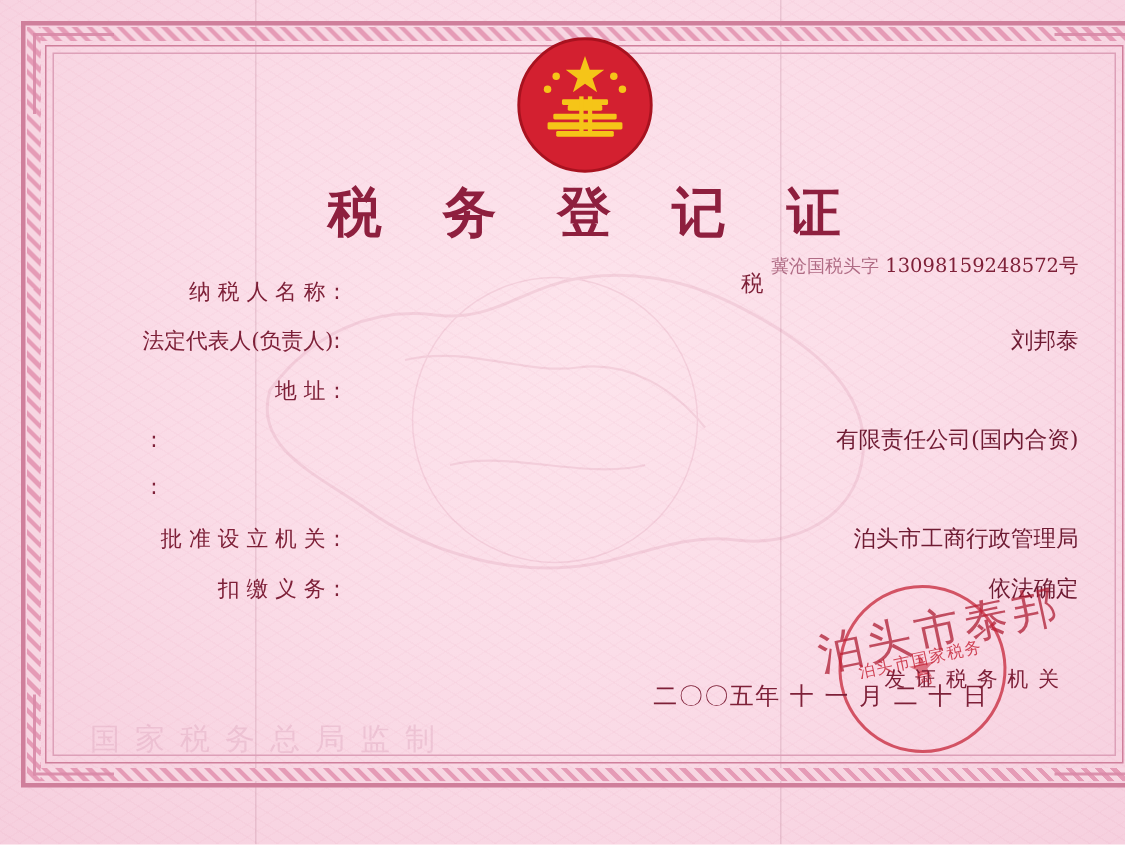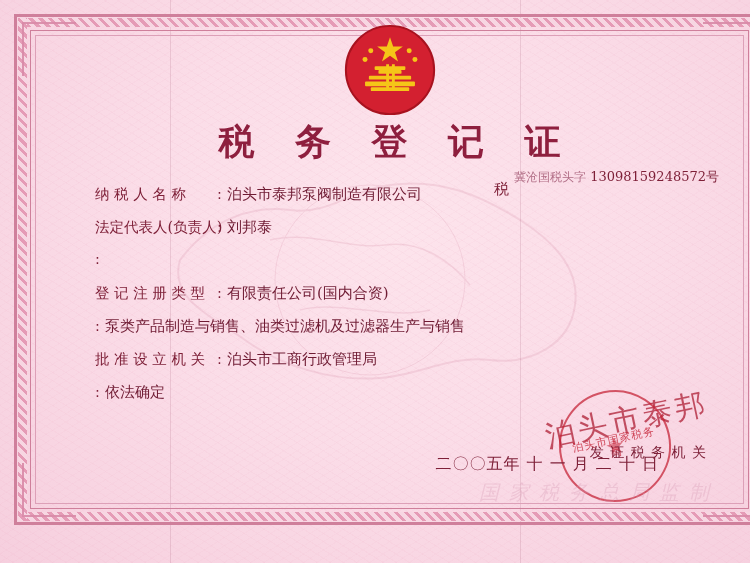--- a/index.html
+++ b/index.html
@@ -136,20 +136,21 @@
     color: #b06c85;
     font-size: 12px;
     margin-left: 12px;
   }
 
   .fields {
     position: absolute;
     left: 95px;
     top: 185px;
     right: 60px;
+    text-align: right;
   }
   .field-row {
     display: flex;
     align-items: baseline;
     height: 33px;
   }
   .field-label {
     width: 122px;
     flex: 0 0 122px;
     font-size: 14.5px;
@@ -249,24 +250,23 @@
     position: absolute;
     left: 60px;
     bottom: 48px;
     right: 60px;
     height: 36px;
     opacity: 0.32;
     color: #d79ab4;
     font-size: 20px;
     letter-spacing: 10px;
     font-family: "DejaVu Serif", "Liberation Serif", serif;
-    text-align: right;
-    white-space: nowrap;
-    pointer-events: none;
-    font-style: italic;
+    text-align: left;
+    white-space: nowrap;
+    pointer-events: none;
   }
 
   .footer {
     position: absolute;
     left: 0; right: 0;
     bottom: 12px;
     text-align: center;
     font-size: 12.5px;
     color: #8e1f3e;
     font-family: "DejaVu Serif", "Liberation Serif", serif;
@@ -333,45 +333,44 @@
   <div class="serial">
     <span class="faint">冀沧国税头字</span>
     <span>13098159248572号</span>
     <span class="tax-word">税</span>
   </div>
 
   <div class="fields">
     <div class="field-row">
       <span class="field-label">纳 税 人 名 称</span>
       <span class="field-colon">:</span>
-      <span class="field-value">泊头市泰邦泵阀制造有限公司</span>
     </div>
     <div class="field-row">
       <span class="field-label wide">法定代表人(负责人)</span>
       <span class="field-colon">:</span>
       <span class="field-value">刘邦泰</span>
     </div>
     <div class="field-row">
-      <span class="field-colon">:</span>
-    </div>
-    <div class="field-row">
-      <span class="field-label">登 记 注 册 类 型</span>
+      <span class="field-label">地        址</span>
+      <span class="field-colon">:</span>
+    </div>
+    <div class="field-row">
       <span class="field-colon">:</span>
       <span class="field-value">有限责任公司(国内合资)</span>
     </div>
     <div class="field-row">
       <span class="field-colon">:</span>
-      <span class="field-value">泵类产品制造与销售、油类过滤机及过滤器生产与销售</span>
     </div>
     <div class="field-row">
       <span class="field-label">批 准 设 立 机 关</span>
       <span class="field-colon">:</span>
       <span class="field-value">泊头市工商行政管理局</span>
     </div>
     <div class="field-row">
+      <span class="field-label">扣 缴 义 务</span>
       <span class="field-colon">:</span>
       <span class="field-value">依法确定</span>
     </div>
   </div>
 
   <div class="handwriting hw-company">泊头市泰邦</div>
 
   <div class="seal seal-main">
     <span class="seal-star">★</span>
     <span class="seal-txt">泊头市国家税务局</span>

